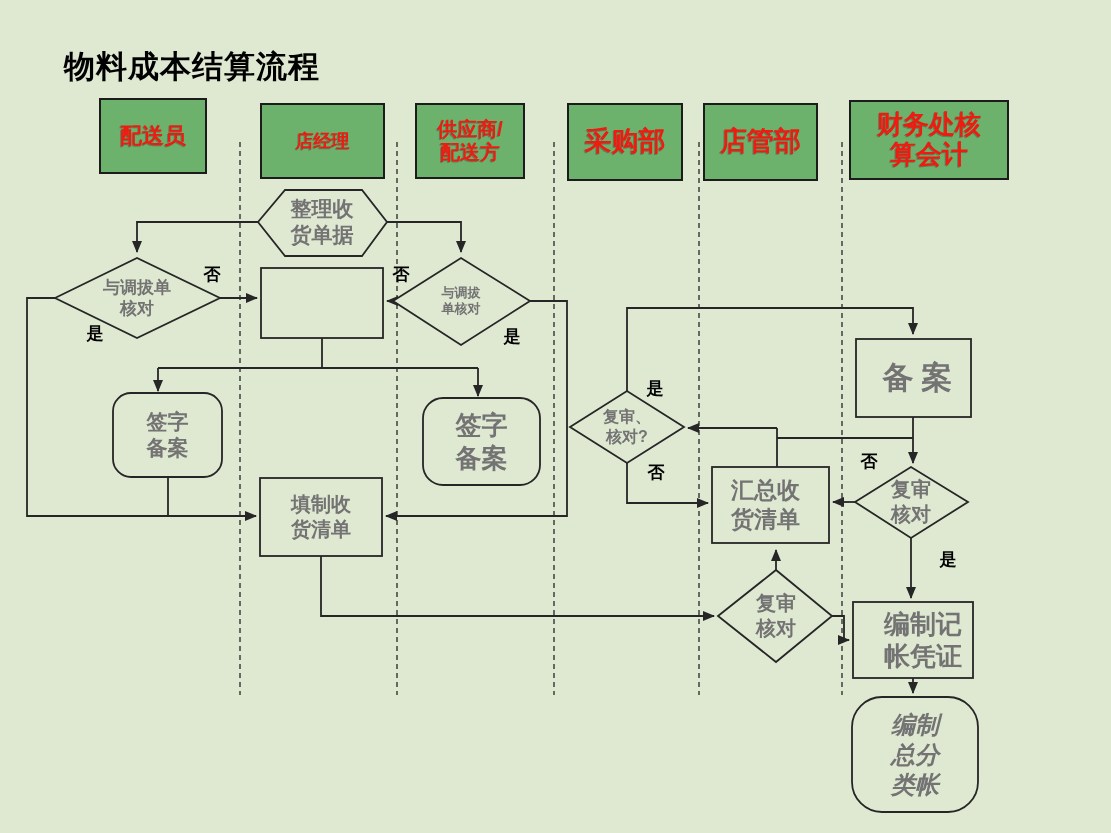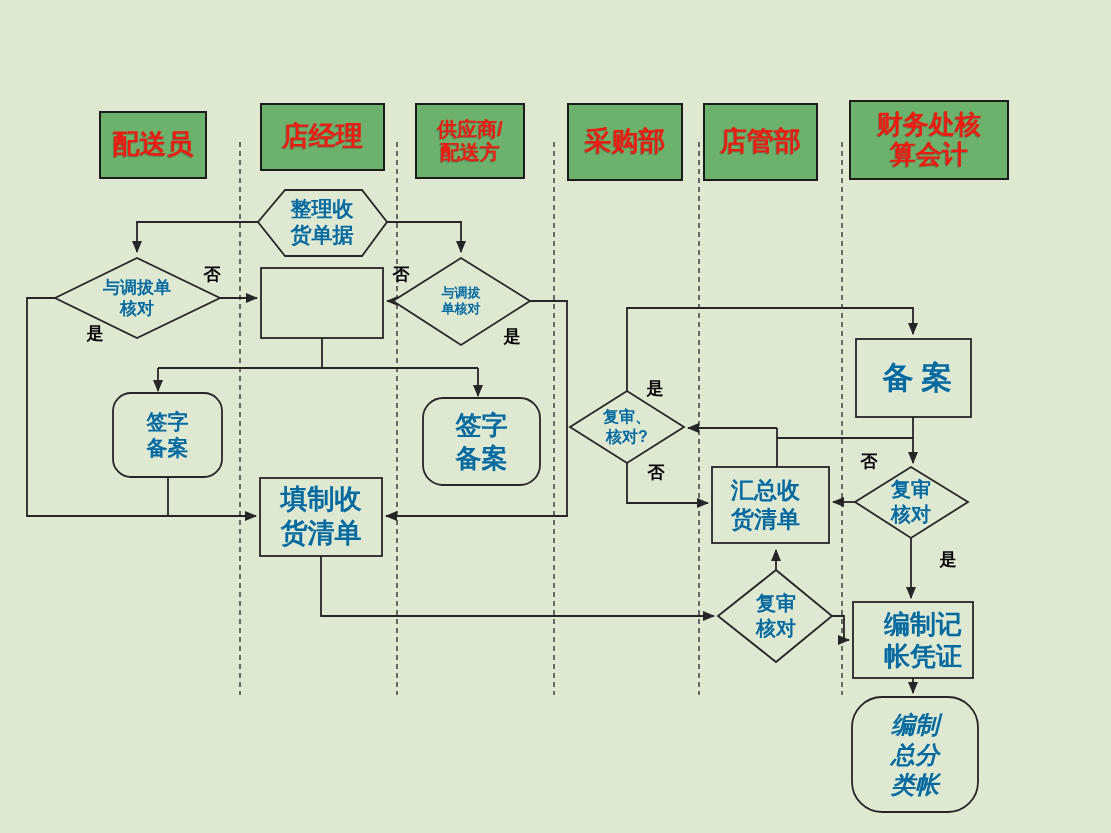--- a/index.html
+++ b/index.html
@@ -27,37 +27,38 @@
     white-space:pre-line;
     line-height:1.15;
     text-shadow:-1px 1px 0 rgba(70,70,70,0.45);
   }
   svg{position:absolute;left:0;top:0;}
   .node-label{
     position:absolute;
     display:flex;align-items:center;justify-content:center;
     text-align:center;
     white-space:pre-line;
-    font-weight:700;color:#0369a1;
+    font-weight:700;color:#737373;
     line-height:1.25;
   }
   .edge-label{
     position:absolute;
     transform:translate(-50%,-50%);
     font-size:17px;font-weight:700;color:#000;
   }
 </style>
 </head>
 <body>
 
 <div id="slide">
 
+  <div id="page-title">物料成本结算流程</div>
 
-  <div class="lane-header" style="left:99px;top:111px;width:108px;height:68px;font-size:27px;">配送员</div>
-  <div class="lane-header" style="left:260px;top:103px;width:125px;height:68px;font-size:27px;">店经理</div>
+  <div class="lane-header" style="left:99px;top:98px;width:108px;height:76px;font-size:22px;">配送员</div>
+  <div class="lane-header" style="left:260px;top:103px;width:125px;height:76px;font-size:18px;">店经理</div>
   <div class="lane-header" style="left:567px;top:103px;width:116px;height:78px;font-size:27px;">采购部</div>
   <div class="lane-header" style="left:415px;top:103px;width:110px;height:76px;font-size:20px;">供应商/
 配送方</div>
   <div class="lane-header" style="left:703px;top:103px;width:115px;height:78px;font-size:27px;">店管部</div>
   <div class="lane-header" style="left:837px;top:100px;width:160px;height:80px;font-size:26px;margin-left:12px;">财务处核
 算会计</div>
 
   <svg width="1111" height="833" viewBox="0 0 1111 833">
     <defs>
       <marker id="ah" markerUnits="userSpaceOnUse" markerWidth="13" markerHeight="11" refX="11" refY="5" orient="auto">
@@ -120,21 +121,21 @@
   <div class="node-label" style="left:262px;top:193px;width:120px;height:58px;font-size:21px;">整理收
 货单据</div>
   <div class="node-label" style="left:60px;top:262px;width:154px;height:72px;font-size:17px;">与调拔单
 核对</div>
   <div class="node-label" style="left:396px;top:264px;width:130px;height:74px;font-size:13px;">与调拔
 单核对</div>
   <div class="node-label" style="left:113px;top:395px;width:109px;height:80px;font-size:21px;">签字
 备案</div>
   <div class="node-label" style="left:423px;top:400px;width:117px;height:83px;font-size:26px;">签字
 备案</div>
-  <div class="node-label" style="left:262px;top:480px;width:118px;height:74px;font-size:27px;">填制收
+  <div class="node-label" style="left:262px;top:480px;width:118px;height:74px;font-size:20px;">填制收
 货清单</div>
   <div class="node-label" style="left:856px;top:341px;width:115px;height:74px;font-size:31px;letter-spacing:0.25em;padding-left:0.25em;">备案</div>
   <div class="node-label" style="left:572px;top:392px;width:110px;height:70px;font-size:16px;">复审、
 核对?</div>
   <div class="node-label" style="left:714px;top:469px;width:103px;height:72px;font-size:23px;">汇总收
 货清单</div>
   <div class="node-label" style="left:856px;top:468px;width:110px;height:68px;font-size:20px;">复审
 核对</div>
   <div class="node-label" style="left:719px;top:572px;width:114px;height:88px;font-size:20px;">复审
 核对</div>

